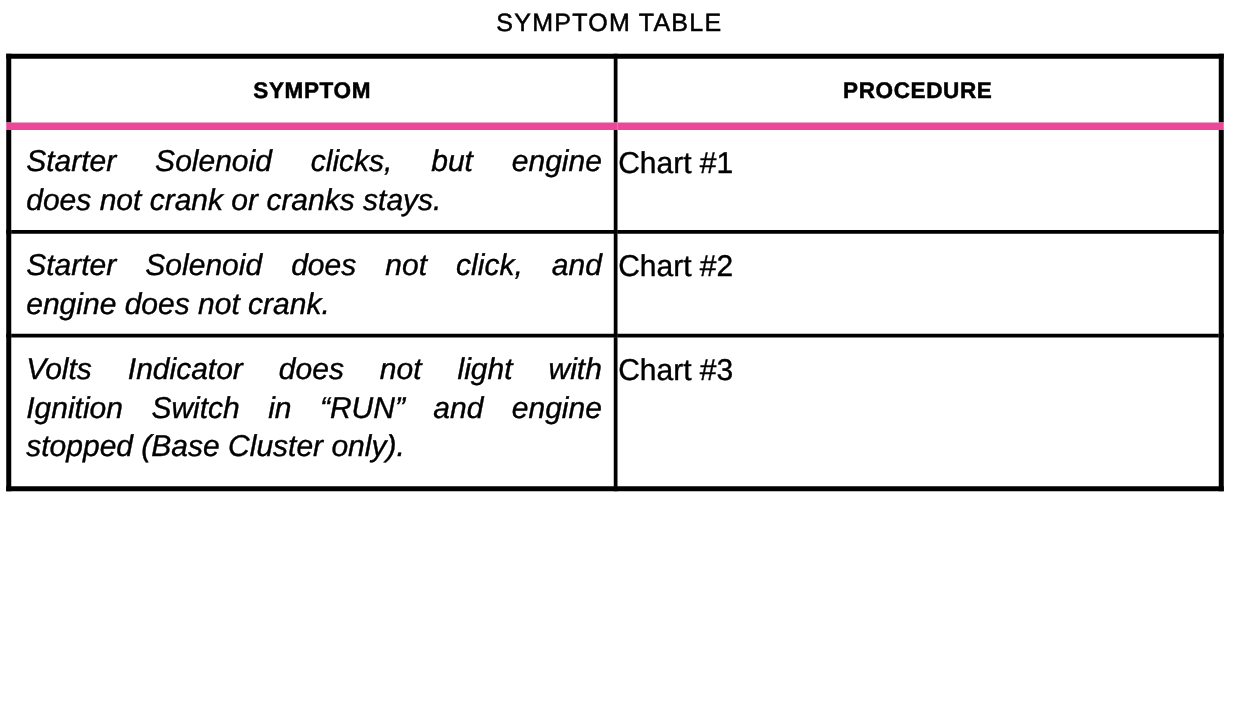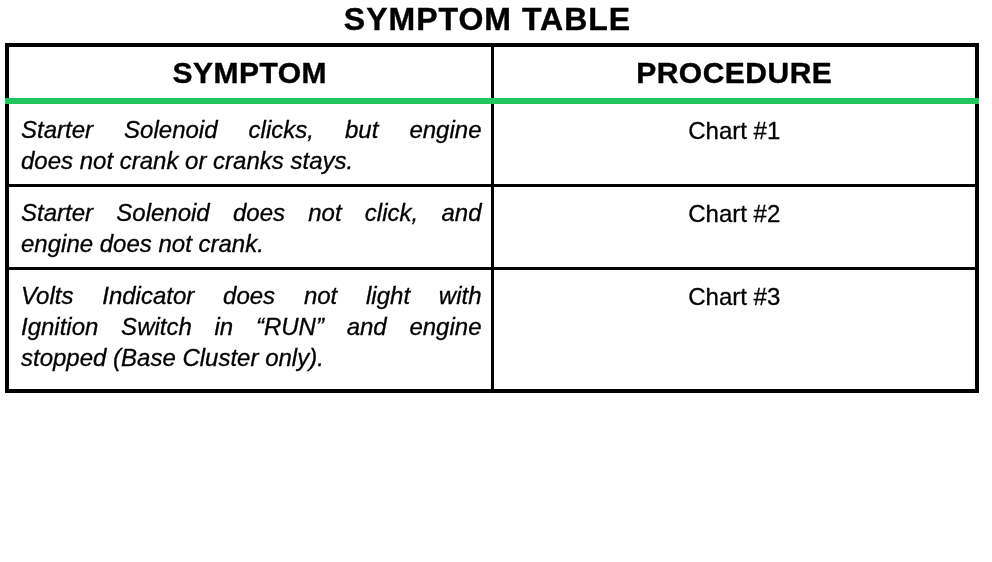--- a/index.html
+++ b/index.html
@@ -14,67 +14,67 @@
     color: #000;
   }
   .page {
     width: 992px;
     height: 562px;
     background: #fff;
   }
   .doc-title {
     margin: 2px 22px 0 5px;
     text-align: center;
-    font-size: 32px;
-    font-weight: bold;
+    font-size: 20px;
+    font-weight: normal;
     letter-spacing: 1px;
     line-height: 34px;
     -webkit-text-stroke: 0.4px #000;
   }
   table.symptom-table {
     border-collapse: collapse;
     table-layout: fixed;
     width: 970px;
     margin: 7px 0 0 5px;
     border: 4px solid #000;
   }
   .symptom-table th,
   .symptom-table td {
     border: 3px solid #000;
     vertical-align: top;
   }
   .symptom-table thead th {
     height: 56px;
     vertical-align: middle;
     text-align: center;
-    font-size: 30px;
+    font-size: 18px;
     font-weight: bold;
     letter-spacing: 0.5px;
-    border-bottom: 6px solid #22c55e;
+    border-bottom: 6px solid #ec4899;
     -webkit-text-stroke: 0.4px #000;
   }
   col.symptom-col   { width: 485px; }
   col.procedure-col { width: 485px; }
   td.symptom-cell {
     padding: 10px 9px 8px 12px;
     font-size: 24px;
     line-height: 31px;
     font-style: italic;
     -webkit-text-stroke: 0.3px #000;
   }
   .symptom-line {
     text-align: justify;
     text-align-last: justify;
   }
   .symptom-line:last-child {
     text-align-last: left;
   }
   td.procedure-cell {
     padding-top: 11px;
-    text-align: center;
+    text-align: left;
     font-size: 24px;
     line-height: 31px;
     -webkit-text-stroke: 0.3px #000;
   }
   tbody tr:nth-child(1) { height: 84px; }
   tbody tr:nth-child(2) { height: 76px; }
   tbody tr:nth-child(3) { height: 122px; }
   tbody tr:nth-child(4) { height: 83px; }
   tbody tr:nth-child(5) { height: 81px; }
 </style>

